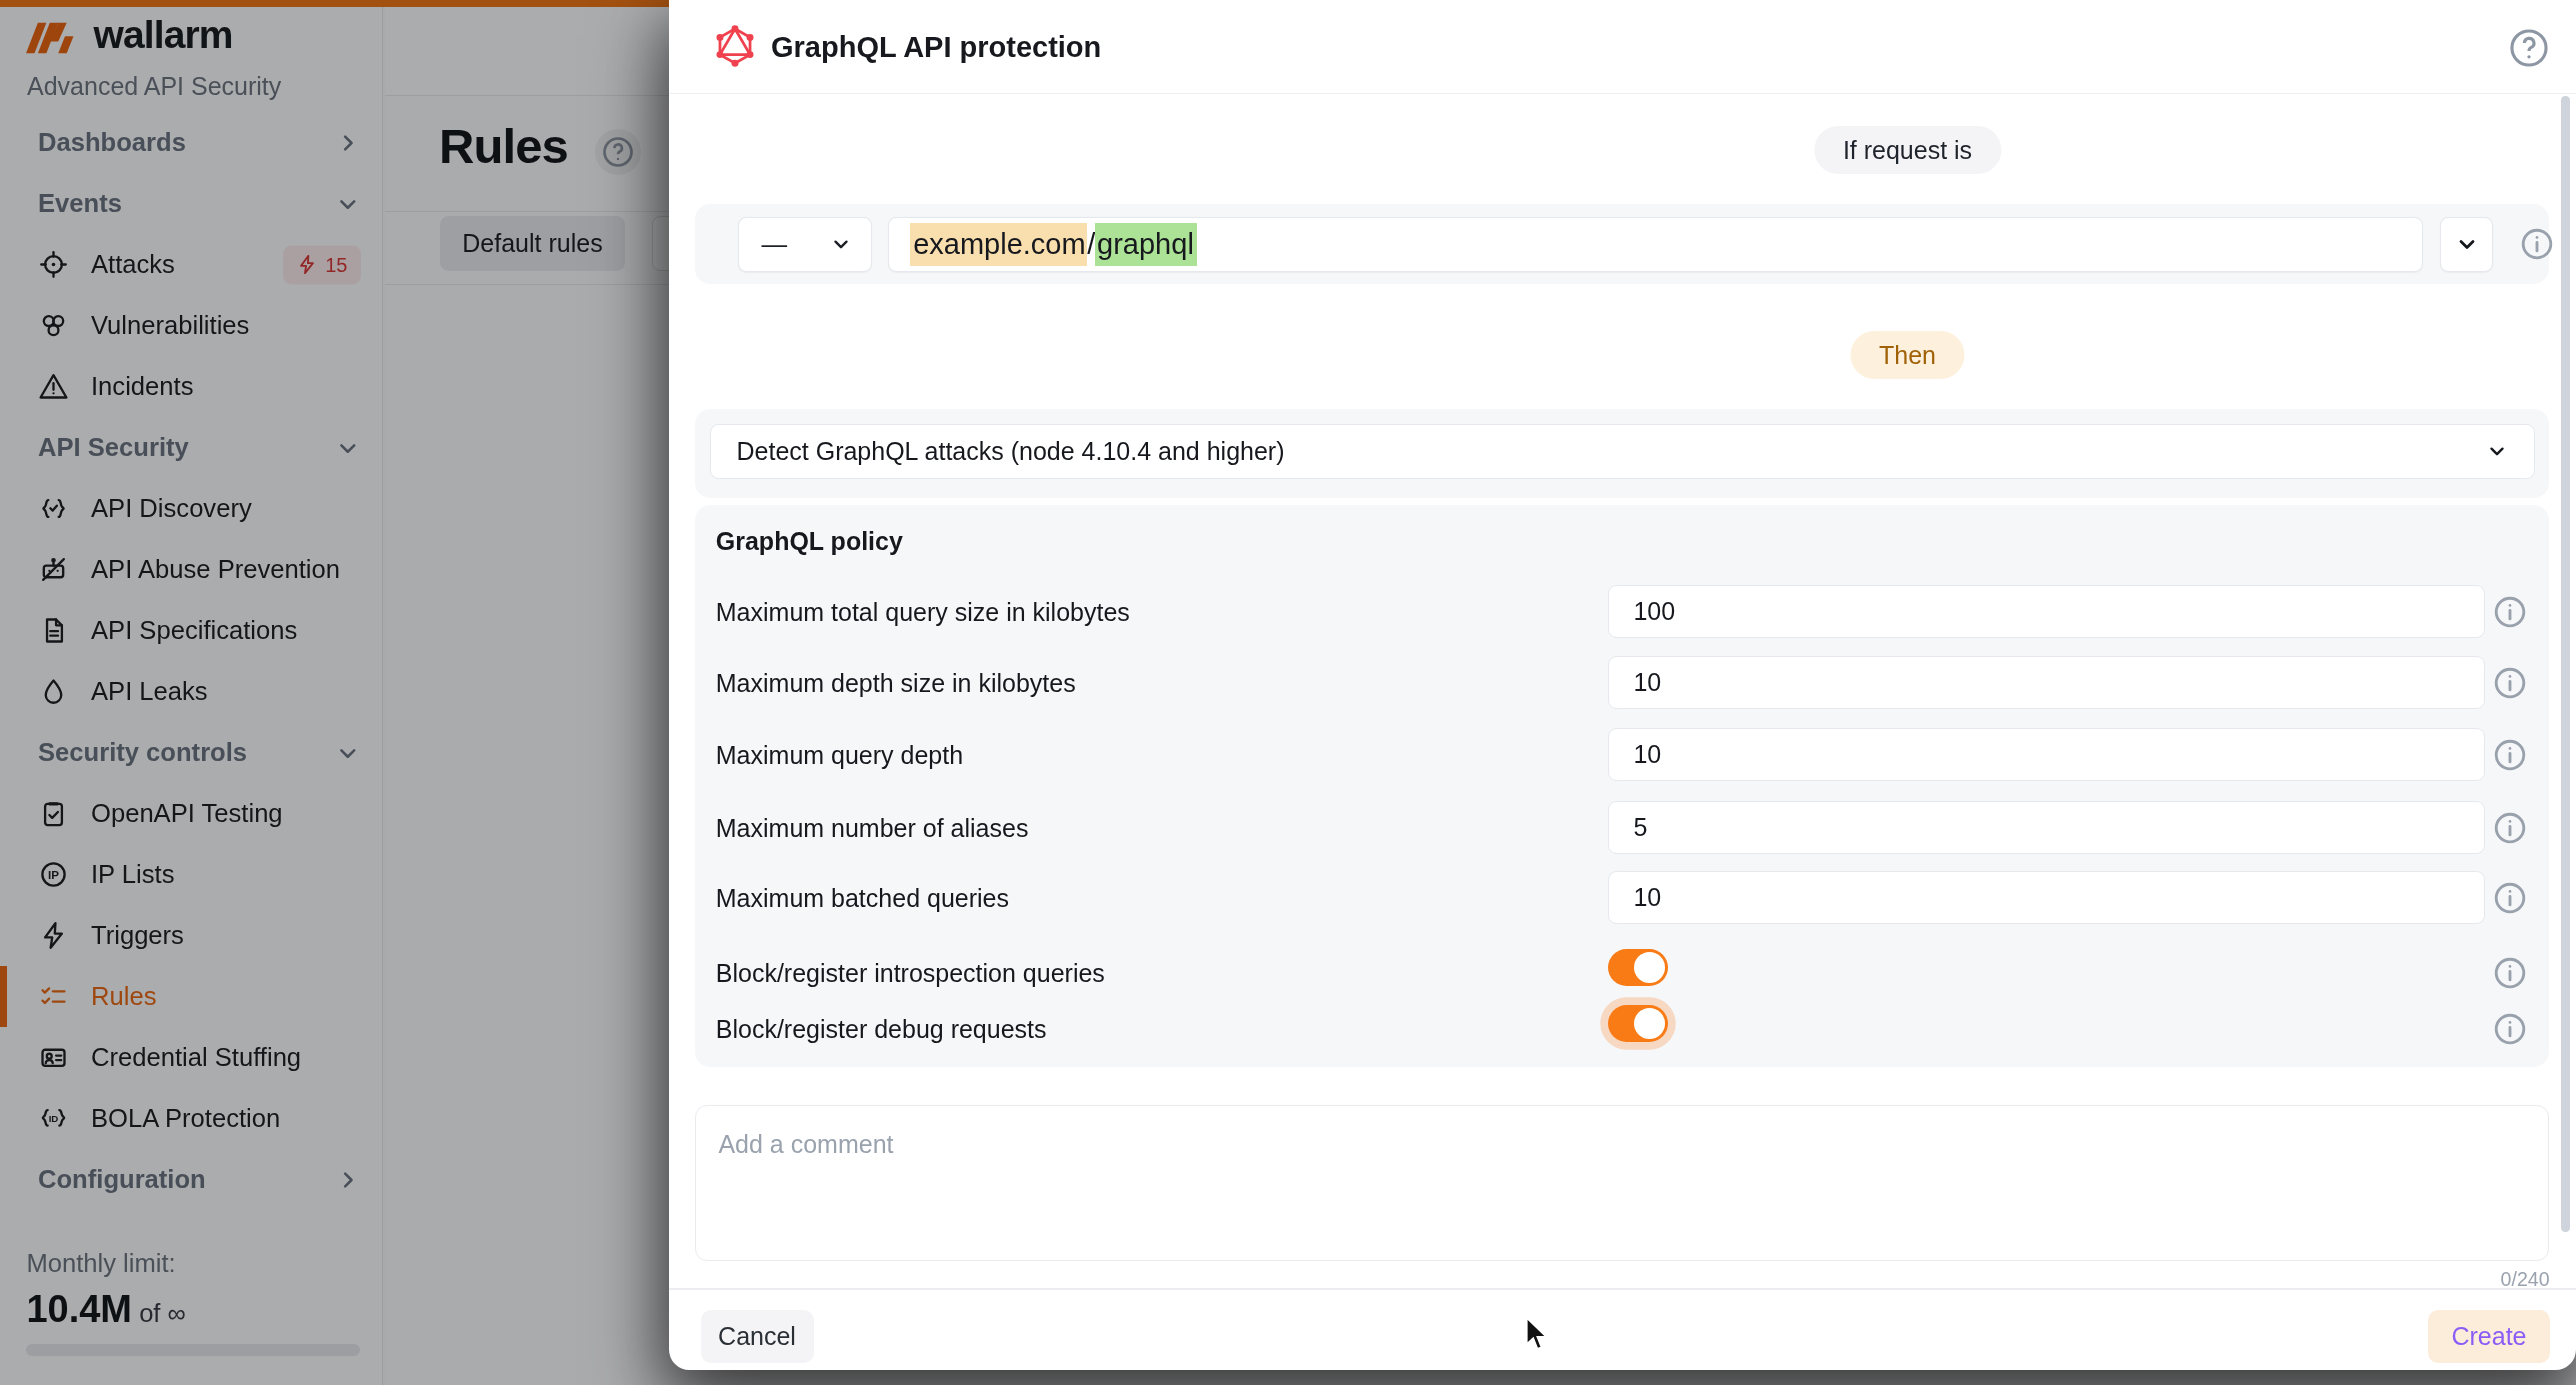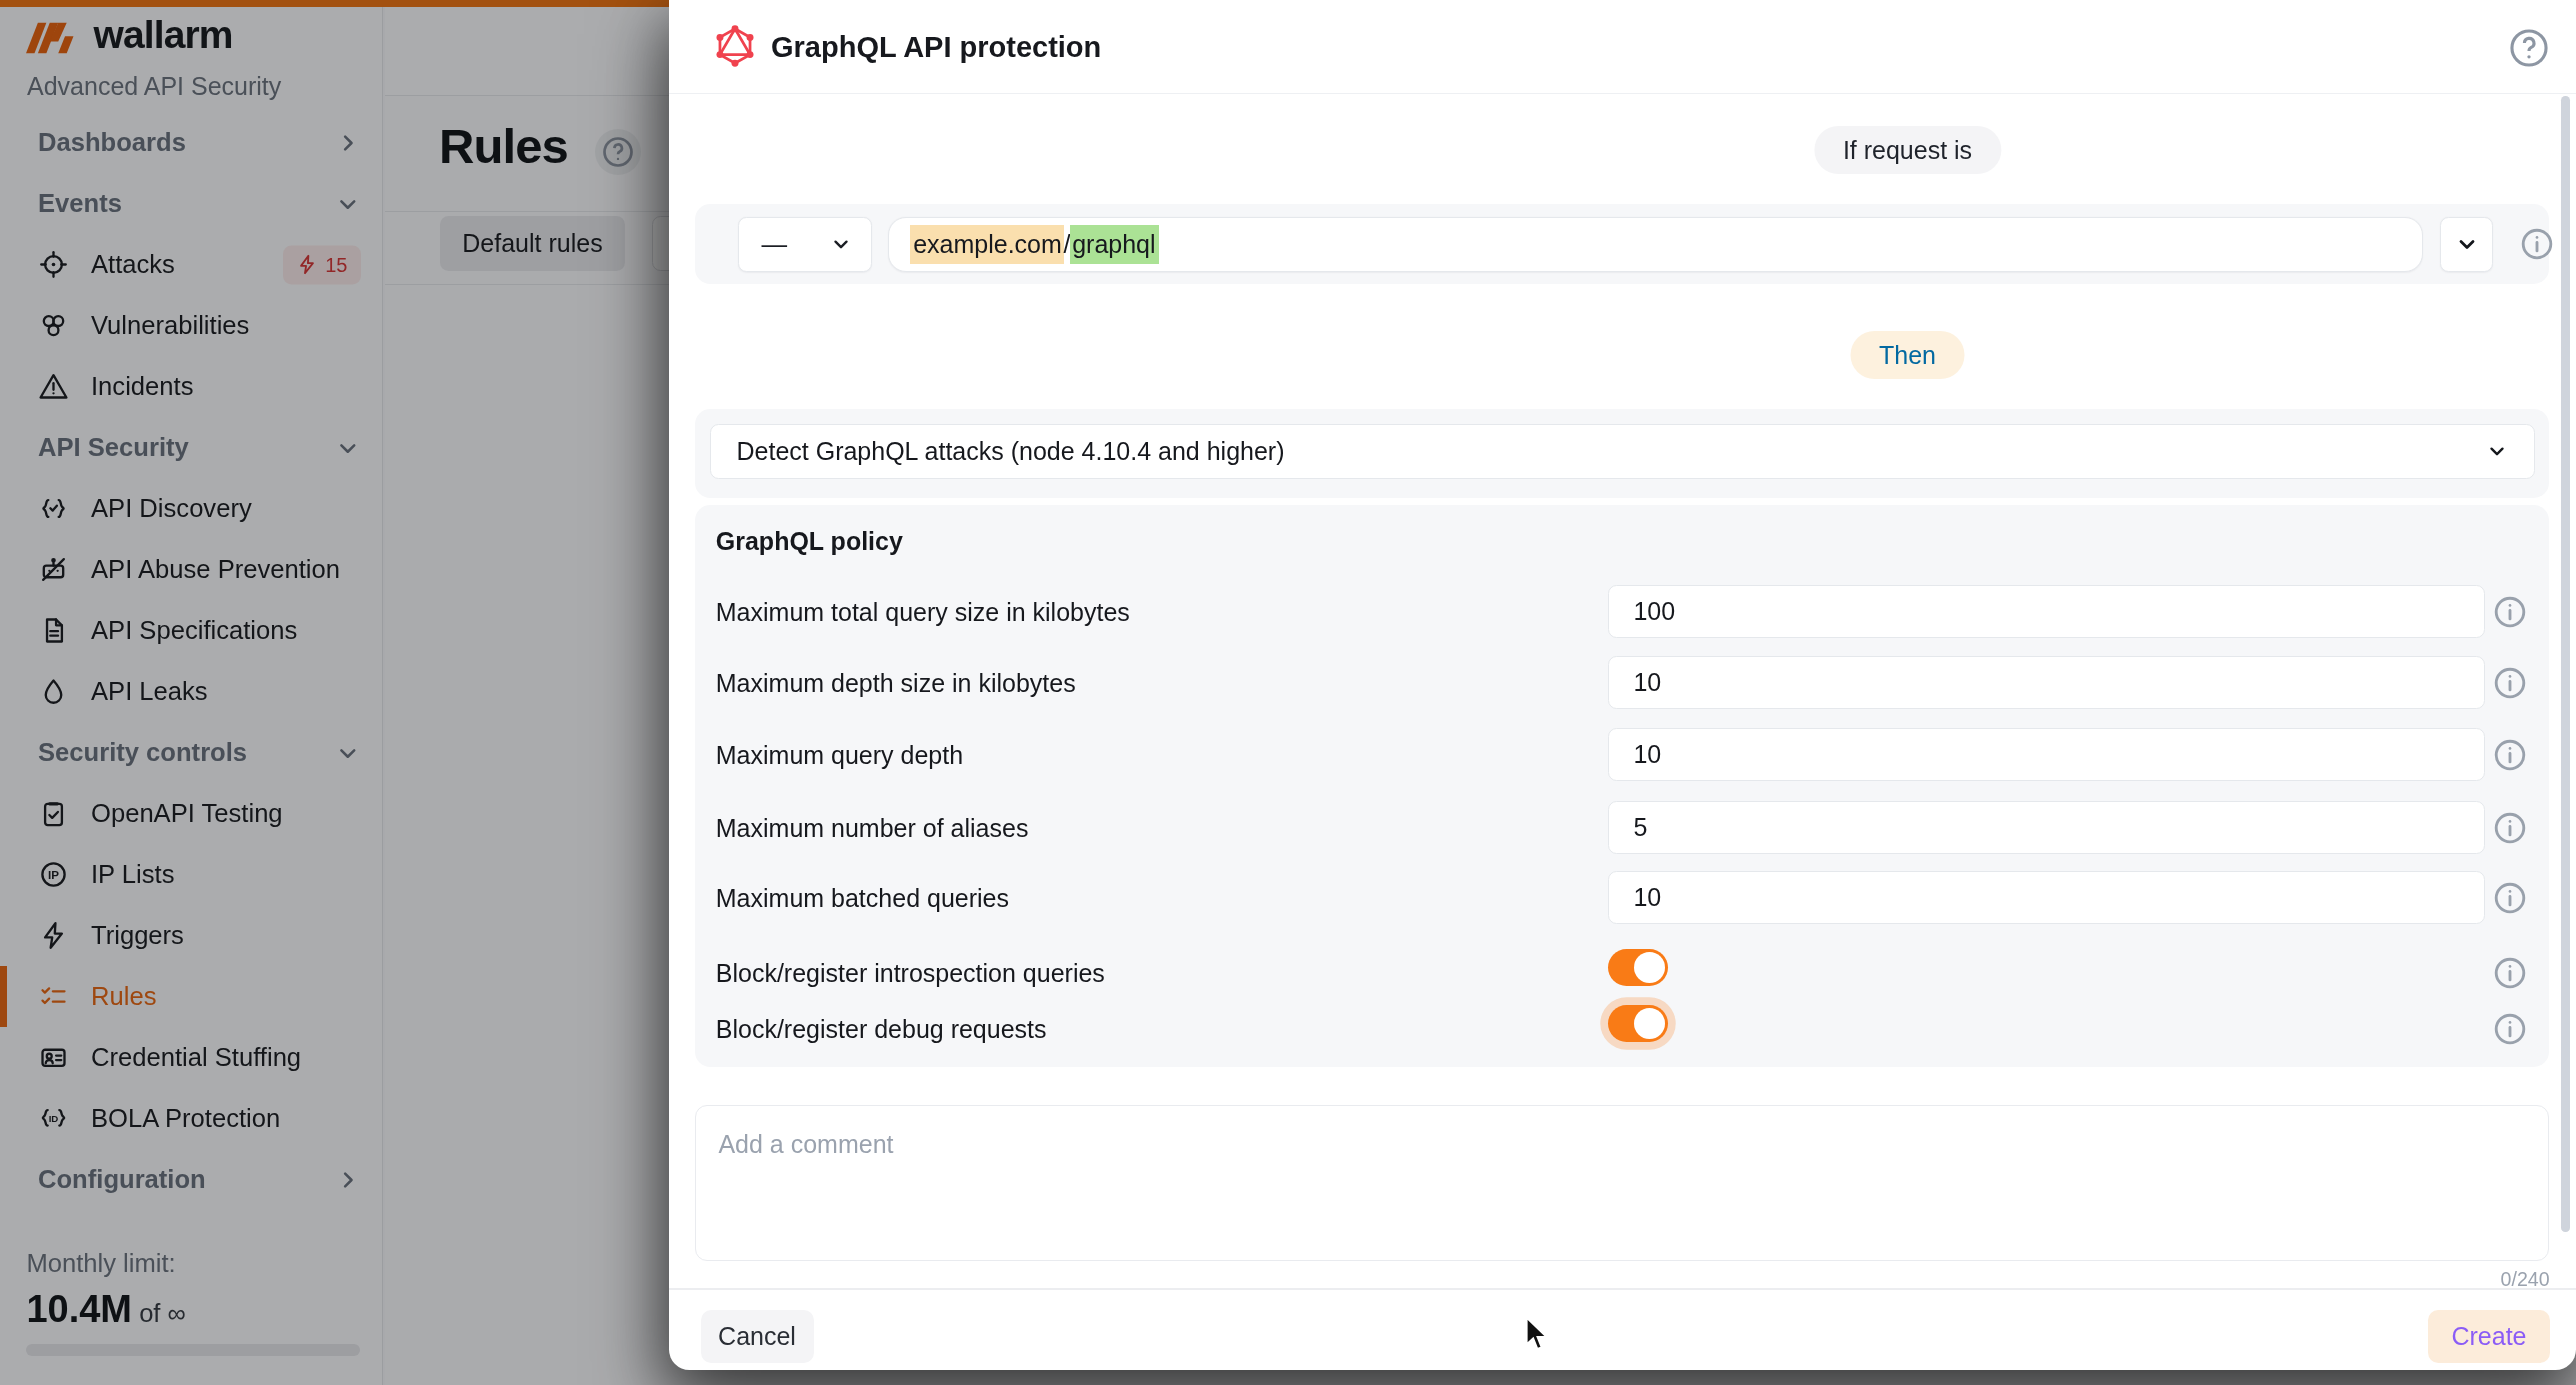--- a/index.html
+++ b/index.html
@@ -50,32 +50,32 @@
     border-radius:0 0 20.4px 20.4px; box-shadow:0 34px 77px rgba(0,0,0,0.55), -8.5px 17px 51px rgba(0,0,0,0.28); }
   .m-header { position:absolute; left:0; top:0; right:0; height:94px; border-bottom:1.7px solid #EEF0F3; }
   .m-title { position:absolute; left:102px; top:31px; font-size:29px; font-weight:bold; color:#17191E; }
   .gql-icon { position:absolute; left:44px; top:24px; }
   .m-help { position:absolute; left:1838px; top:26.4px; width:44px; height:44px; }
   .scroll-thumb { position:absolute; left:1892px; top:96px; width:8.5px; height:1136px; background:#CFD4DC; border-radius:4.3px; }
 
   .pill { position:absolute; left:50%; transform:translateX(-50%); height:48px; border-radius:24px;
     display:flex; align-items:center; padding:0 29px; font-size:25px; white-space:nowrap; }
   .pill-if { top:126px; background:#F4F4F6; color:#1F232B; margin-left:285px; }
-  .pill-then { top:331px; background:#FDF1DE; color:#0369a1; margin-left:285px; }
+  .pill-then { top:331px; background:#FDF1DE; color:#a16207; margin-left:285px; }
 
   .gray-card { position:absolute; left:26.4px; width:1854px; background:#F6F7F9; border-radius:15.3px; }
   .card-cond { top:204px; height:80px; }
   .card-action { top:409px; height:89px; }
   .card-policy { top:505px; height:562px; }
 
   .sel { background:#fff; border:1.7px solid #E5E8EC; border-radius:8.5px; position:absolute; display:flex; align-items:center; }
   .cond-op { left:43px; top:12.8px; width:134px; height:55px; padding:0 19px 0 22px; justify-content:space-between;
     font-size:25.6px; color:#1B1E24; box-shadow:0 0.9px 1.7px rgba(20,24,31,0.05); }
-  .uri-input { left:193px; top:12.8px; width:1535px; height:55px; padding:0 20.4px; font-size:25px; color:#16181D;
-    box-shadow:0 0.9px 1.7px rgba(20,24,31,0.05);border-radius:18px; }
+  .uri-input { left:193px; top:12.8px; width:1535px; height:55px; padding:0 20.4px; font-size:29px; color:#16181D;
+    box-shadow:0 0.9px 1.7px rgba(20,24,31,0.05); }
   .hl-host { background:#FADFAE; padding:5.1px 1.7px 5.1px 3.4px; }
   .hl-path { background:#ABE295; padding:5.1px 3.4px 5.1px 1.7px; }
   .cond-chevbtn { left:1745px; top:12.8px; width:53px; height:55px; justify-content:center;
     box-shadow:0 0.9px 1.7px rgba(20,24,31,0.05); }
   .action-sel { left:14.5px; top:14.5px; width:1825px; height:55px; padding:0 25.6px; justify-content:space-between;
     font-size:25px; color:#16181D; }
   .info { position:absolute; width:36px; height:36px; }
   .info-cond { left:1824px; top:22px; }
 
   .policy-head { position:absolute; left:20.4px; top:22px; font-size:25px; font-weight:bold; color:#16181D; }

